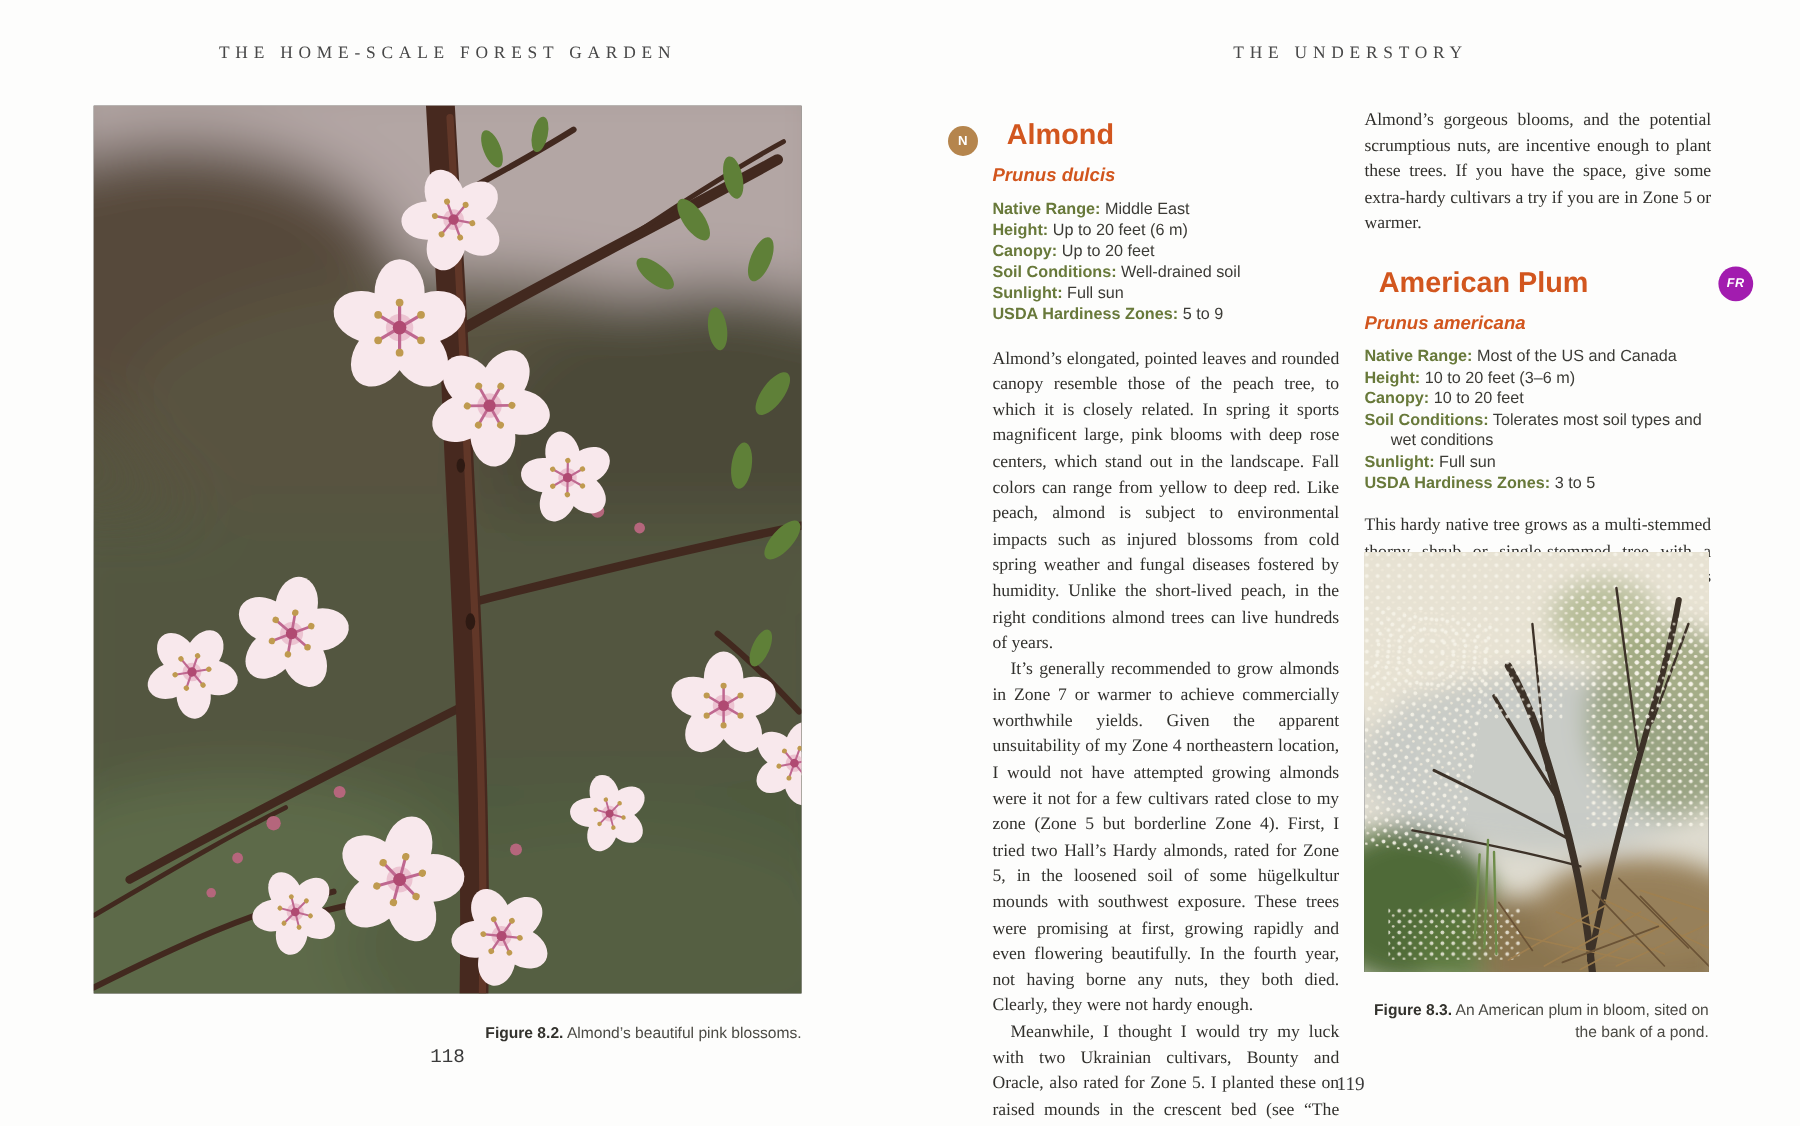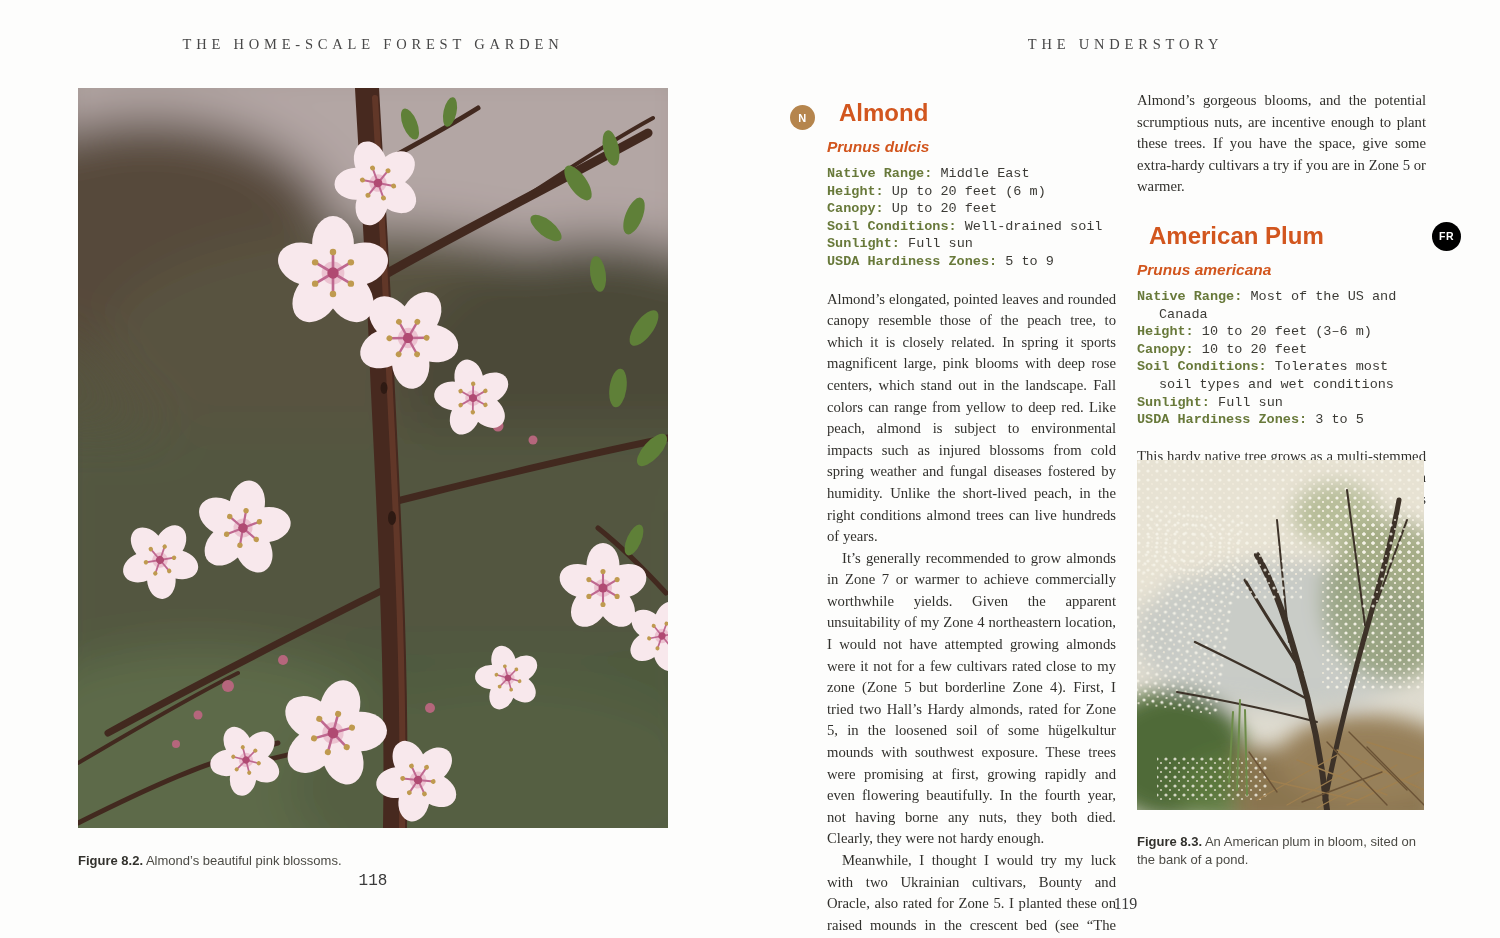--- a/index.html
+++ b/index.html
@@ -12,21 +12,21 @@
     top:36px;font-size:14.5px;letter-spacing:4.8px;color:#474747;text-align:center;
     font-family:"Liberation Serif","DejaVu Serif",serif;
   }
   .rh-left{left:78px;width:590px;}
   .rh-right{left:827px;width:597px;}
   .photo{overflow:hidden;background:#777;}
   .photo-left{left:78px;top:88px;width:590px;height:740px;}
   .photo-right{left:1137px;top:460px;width:287px;height:350px;}
   .caption{
     font-family:"Liberation Sans","DejaVu Sans",sans-serif;
-    font-size:13px;line-height:17.5px;color:#4b4a44;
+    font-size:13px;line-height:17.5px;color:#4b4a44;text-align:right;
   }
   .caption .figlabel{font-weight:bold;color:#33322d;}
   .cap-left{left:78px;top:839px;width:590px;}
   .cap-right{left:1137px;top:820px;width:287px;}
   .page-number{font-size:16px;color:#3a3a3a;text-align:center;}
   .pn-left{left:78px;top:872px;width:590px;font-family:Liberation Mono, monospace;}
   .pn-right{left:827px;top:895px;width:597px;}
   .col{width:289px;}
   .col-1{left:827px;top:88px;}
   .col-2{left:1137px;top:88px;}
@@ -38,24 +38,24 @@
   .entry-species{
     margin:3px 0 9px 0;font-family:"Liberation Sans","DejaVu Sans",sans-serif;
     font-size:15.5px;font-weight:bold;font-style:italic;color:#d2561e;
   }
   .badge{
     position:absolute;border-radius:50%;color:#fff;
     font-family:"Liberation Sans","DejaVu Sans",sans-serif;font-weight:bold;
     display:flex;align-items:center;justify-content:center;letter-spacing:.5px;
   }
   .badge-n{width:25px;height:25px;left:-37px;top:5px;background:#b5854d;font-size:11px;}
-  .badge-fr{width:29px;height:29px;right:-35px;top:-1px;background:#000000;font-size:10.5px;}
+  .badge-fr{width:29px;height:29px;right:-35px;top:-1px;background:#a21caf;font-size:10.5px;font-style:italic;}
   .details{margin:0 0 0 0;}
   .detail-row{
-    font-family:Liberation Mono, monospace;
+    font-family:Liberation Sans, sans-serif;
     font-size:13.5px;line-height:17.6px;color:#3c3b36;
     padding-left:22px;text-indent:-22px;
   }
   .detail-label{font-weight:bold;color:#68793a;}
   .bodytext{margin-top:18px;}
   .bodytext p{
     margin:0;font-size:14.7px;line-height:21.6px;text-align:justify;color:#31302c;
   }
   .bodytext p.indent{text-indent:15px;}
   .plum-block{margin-top:25px;}

